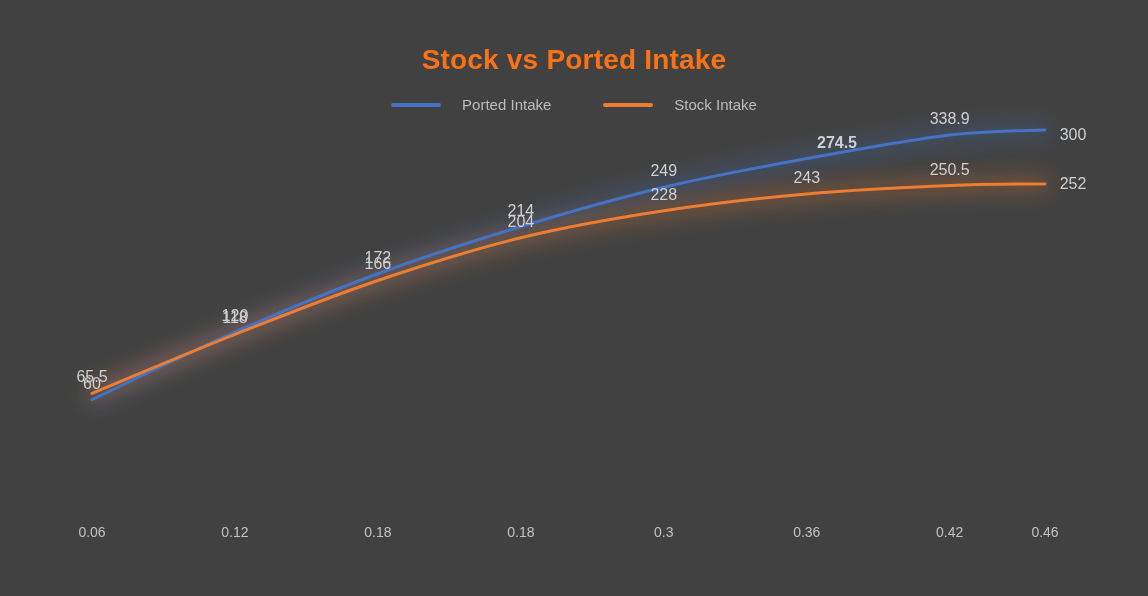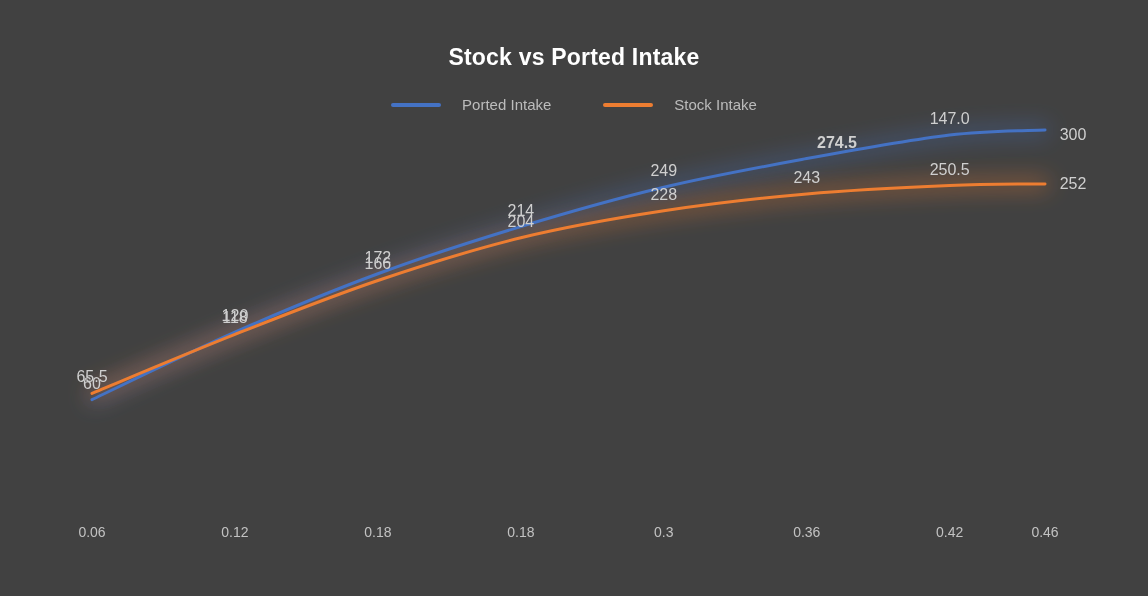--- a/index.html
+++ b/index.html
@@ -19,23 +19,23 @@
     inset: 0;
     width: 1148px;
     height: 596px;
   }
   .chart-title {
     position: absolute;
     top: 44px;
     left: 0;
     width: 1148px;
     text-align: center;
-    font-size: 23px;
+    font-size: 28px;
     font-weight: bold;
-    color: #ffffff;
+    color: #f97316;
     letter-spacing: 0.2px;
   }
   .legend {
     position: absolute;
     top: 96px;
     left: 0;
     width: 1148px;
     display: flex;
     justify-content: center;
     align-items: center;
@@ -129,21 +129,21 @@
       </g>
   </svg>
 
   <div id="labels-layer">
       <div class="data-label" style="left: 92px; top: 383.59px;">60</div>
       <div class="data-label" style="left: 234.95px; top: 316.18px;">120</div>
       <div class="data-label" style="left: 377.9px; top: 257.758px;">172</div>
       <div class="data-label" style="left: 520.85px; top: 210.571px;">214</div>
       <div class="data-label" style="left: 663.8px; top: 171.249px;">249</div>
       <div class="data-label" style="left: 837px; top: 142.599px; font-weight: bold;">274.5</div>
-      <div class="data-label" style="left: 949.7px; top: 119.006px;">147.0</div>
+      <div class="data-label" style="left: 949.7px; top: 119.006px;">338.9</div>
       <div class="data-label" style="left: 1073px; top: 135px;">300</div>
       <div class="data-label" style="left: 92px; top: 377.411px;">65.5</div>
       <div class="data-label" style="left: 234.95px; top: 318.427px;">118</div>
       <div class="data-label" style="left: 377.9px; top: 264.499px;">166</div>
       <div class="data-label" style="left: 520.85px; top: 221.806px;">204</div>
       <div class="data-label" style="left: 663.8px; top: 194.842px;">228</div>
       <div class="data-label" style="left: 806.75px; top: 177.989px;">243</div>
       <div class="data-label" style="left: 949.7px; top: 169.563px;">250.5</div>
       <div class="data-label" style="left: 1073px; top: 183.878px;">252</div>
     </div>

